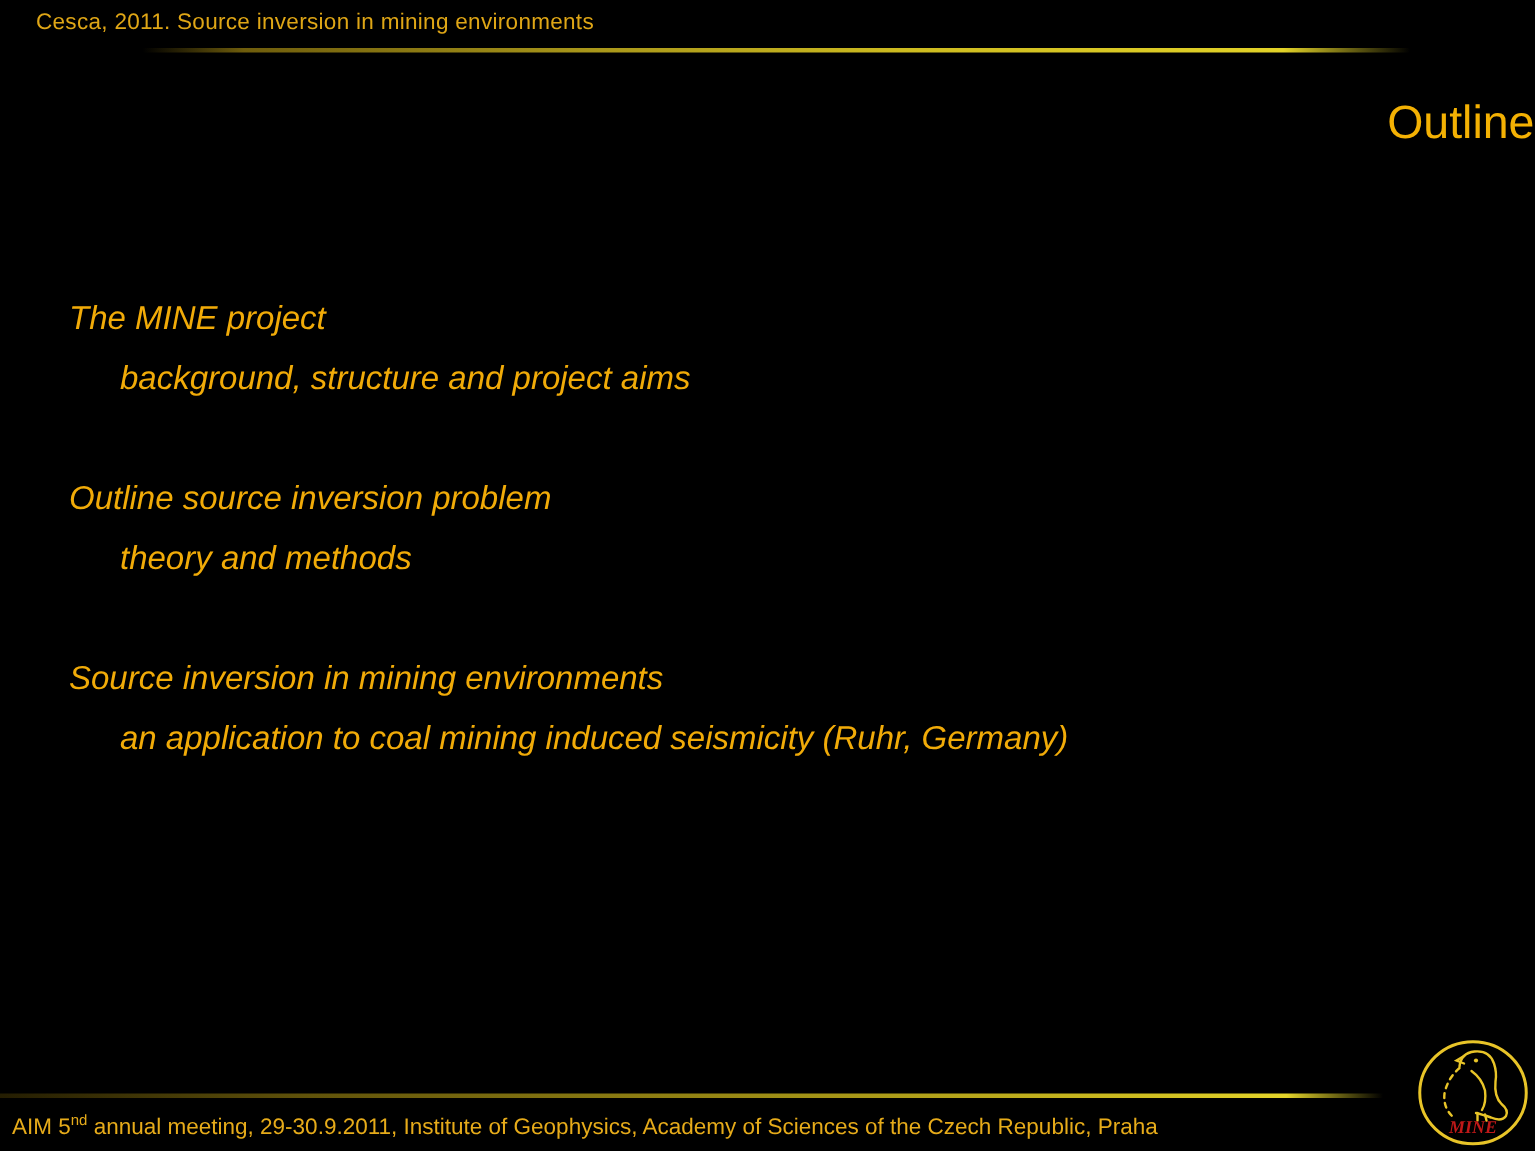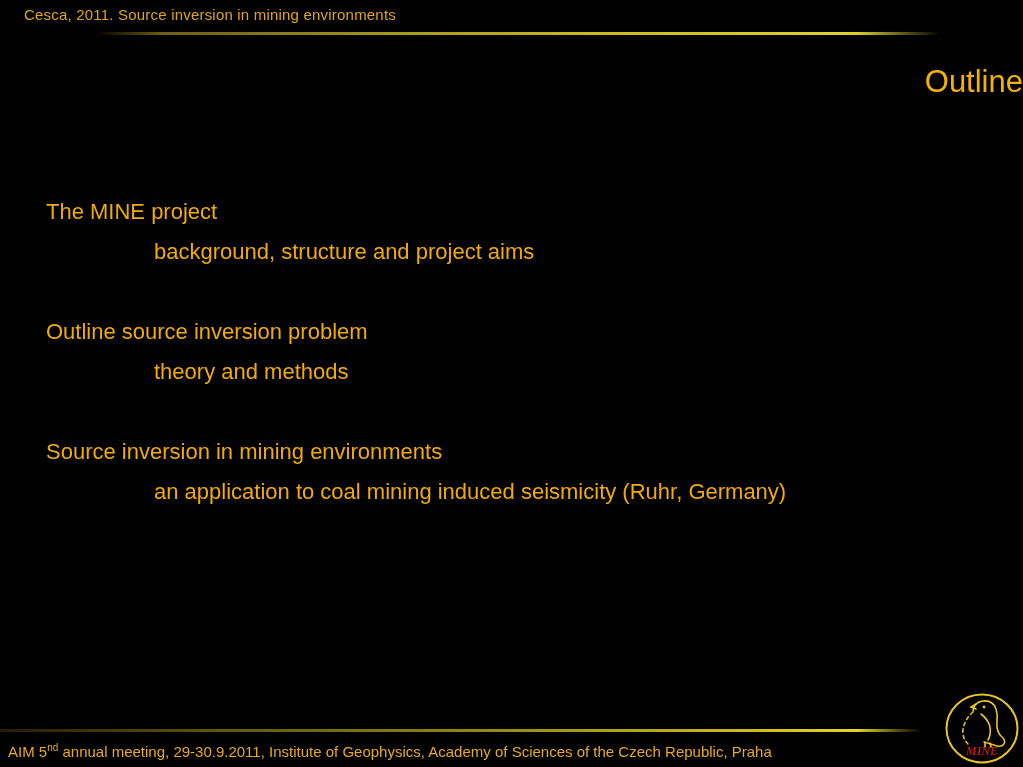--- a/index.html
+++ b/index.html
@@ -49,30 +49,30 @@
     color: #F4B103;
   }
   .outline {
     position: absolute;
     top: 192px;
     left: 46px;
     width: 930px;
     font-size: 22px;
     color: #F1AB08;
   }
-  .outline-section { margin-bottom: 40px; }
+  .outline-section { margin-bottom: 40px; font-style: italic; }
   .outline-heading {
     line-height: 40px;
     height: 40px;
     white-space: nowrap;
   }
   .outline-subitem {
     line-height: 40px;
     height: 40px;
-    margin-left: 108px;
+    margin-left: 34px;
     white-space: nowrap;
   }
   .footer-rule {
     position: absolute;
     top: 729px;
     left: 0;
     width: 922px;
     height: 3px;
     background: linear-gradient(90deg,
       #241d02 0%,

